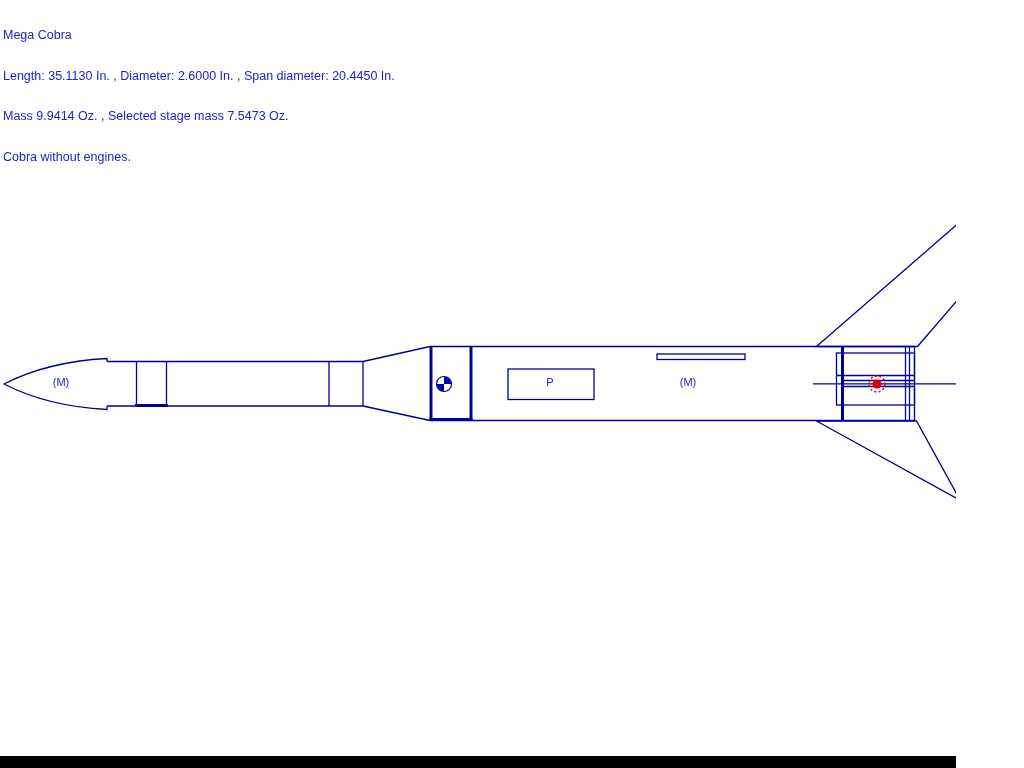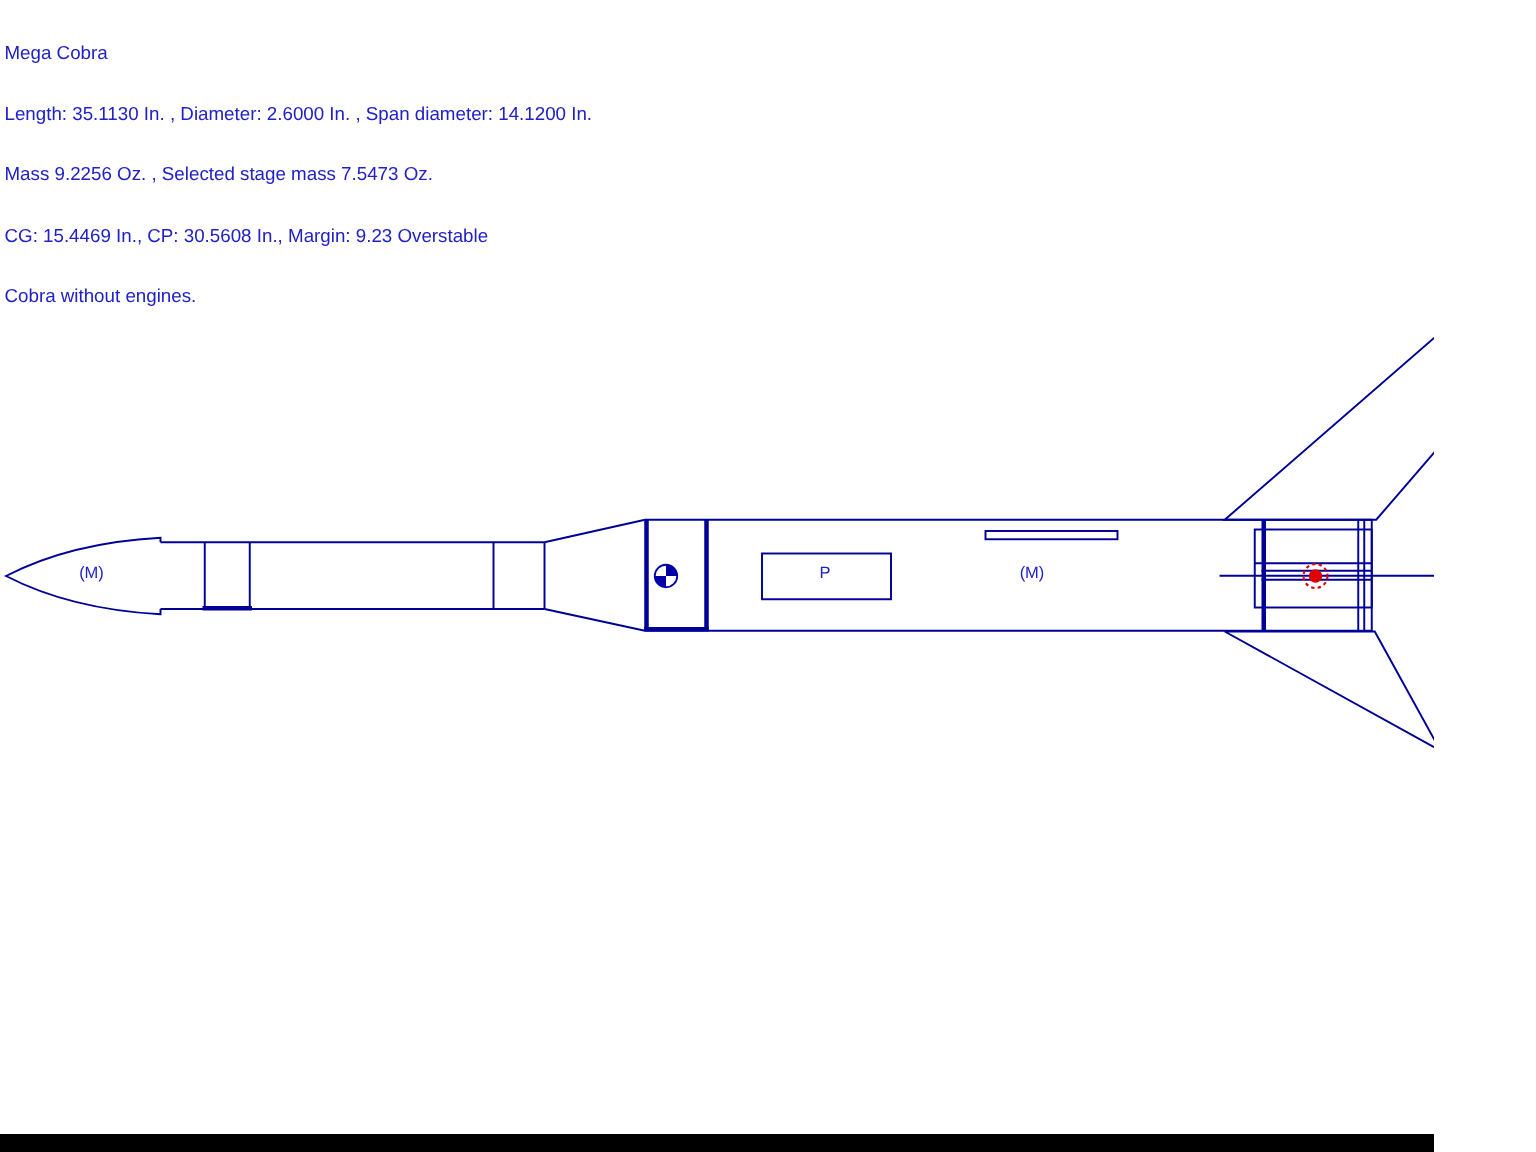--- a/index.html
+++ b/index.html
@@ -29,23 +29,22 @@
     position:absolute; left:0; top:756px; width:1024px; height:12px; background:var(--bar);
   }
 </style>
 </head>
 <body>
 
 <div class="screen">
 
   <div class="info-header">
     <div>Mega Cobra</div>
-    <div>Length: 35.1130 In. , Diameter: 2.6000 In. , Span diameter: 14.1200 In.</div>
-    <div>Mass 9.2256 Oz. , Selected stage mass 7.5473 Oz.</div>
-    <div>CG: 15.4469 In., CP: 30.5608 In., Margin: 9.23 Overstable</div>
+    <div>Length: 35.1130 In. , Diameter: 2.6000 In. , Span diameter: 20.4450 In.</div>
+    <div>Mass 9.9414 Oz. , Selected stage mass 7.5473 Oz.</div>
     <div>Cobra without engines.</div>
   </div>
 
   <svg class="diagram" width="1024" height="768" viewBox="0 0 1024 768">
 
     <polygon class="fin" points="816.5,346.5 1006.5,181.5 1007.5,242 917.5,346.5"></polygon>
     <polygon class="fin" points="816.5,421 1006.5,526 1007.5,586 916.5,421"></polygon>
 
     <line class="ln" x1="813" y1="383.8" x2="1008" y2="383.8"></line>
 

